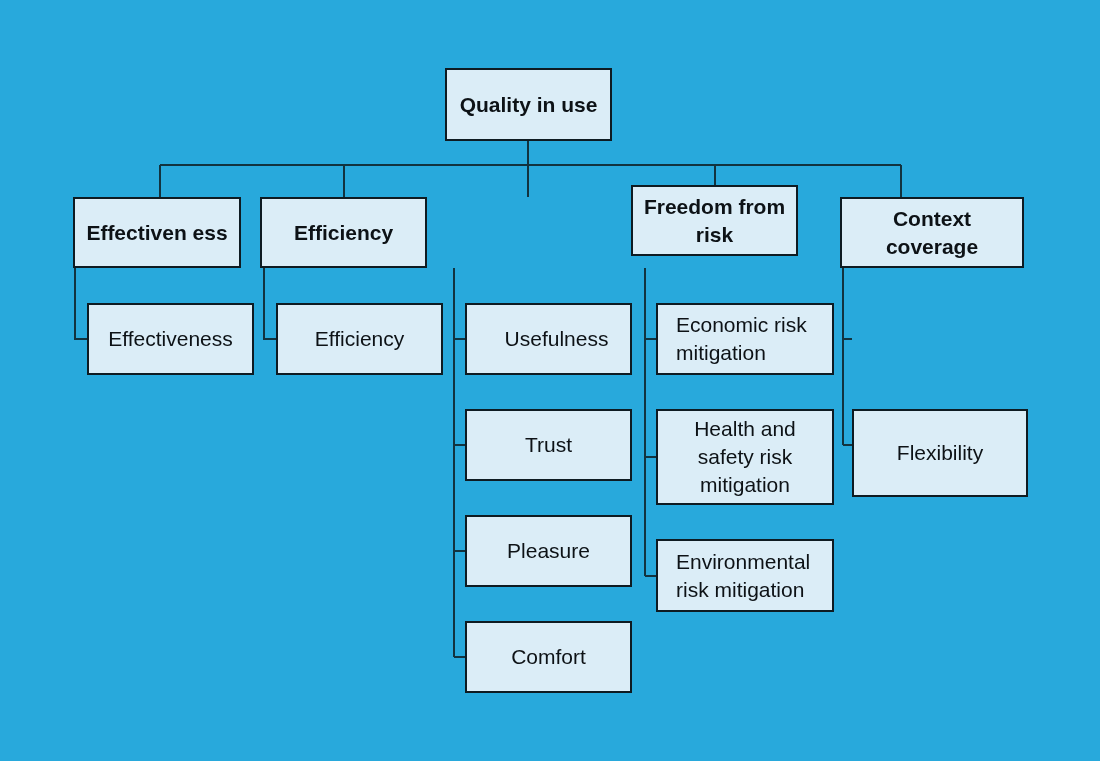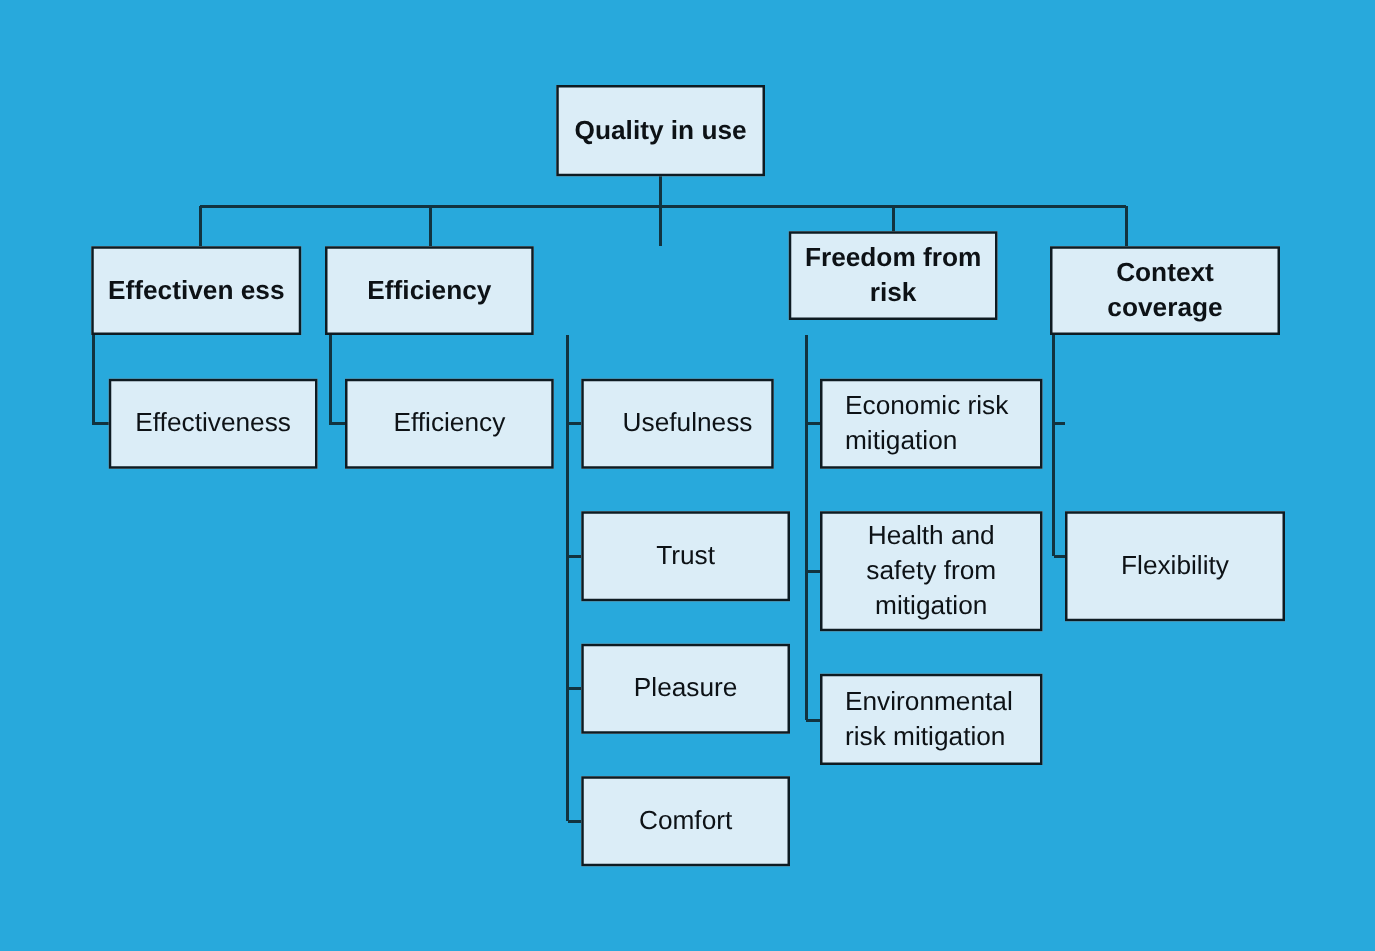--- a/index.html
+++ b/index.html
@@ -113,38 +113,38 @@
   <div class="node level2" style="left:816px; top:197px; width:184px; height:71px;margin-left:24px;">
     <span>Context coverage</span>
   </div>
 
   <div class="node leaf" style="left:87px; top:303px; width:167px; height:72px;">
     <span>Effectiveness</span>
   </div>
   <div class="node leaf" style="left:276px; top:303px; width:167px; height:72px;">
     <span>Efficiency</span>
   </div>
-  <div class="node leaf" style="left:465px; top:303px; width:154px; height:72px;padding-left:24px;">
+  <div class="node leaf" style="left:465px; top:303px; width:167px; height:72px;padding-left:24px;">
     <span>Usefulness</span>
   </div>
   <div class="node leaf" style="left:465px; top:409px; width:167px; height:72px;">
     <span>Trust</span>
   </div>
   <div class="node leaf" style="left:465px; top:515px; width:167px; height:72px;">
     <span>Pleasure</span>
   </div>
   <div class="node leaf" style="left:465px; top:621px; width:167px; height:72px;">
     <span>Comfort</span>
   </div>
 
   <div class="node leaf leftalign" style="left:656px; top:303px; width:178px; height:72px;">
     <span>Economic risk mitigation</span>
   </div>
   <div class="node leaf" style="left:656px; top:409px; width:178px; height:96px;">
-    <span>Health and safety from mitigation</span>
+    <span>Health and safety risk mitigation</span>
   </div>
   <div class="node leaf leftalign" style="left:656px; top:539px; width:178px; height:73px;">
     <span>Environmental risk mitigation</span>
   </div>
 
   <div class="node leaf" style="left:852px; top:409px; width:176px; height:88px;">
     <span>Flexibility</span>
   </div>
 
 </div>

